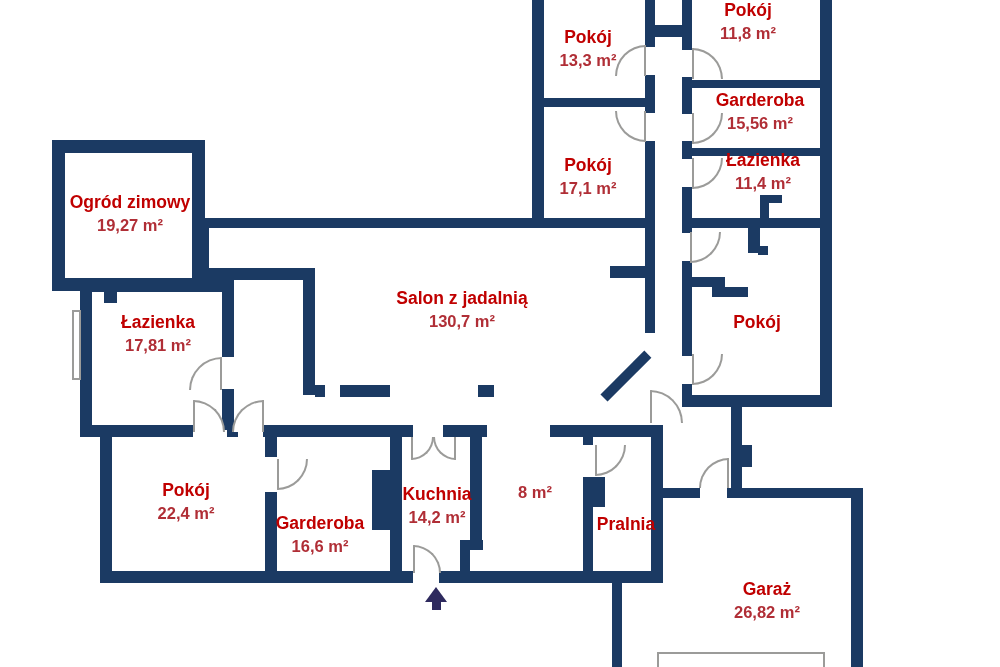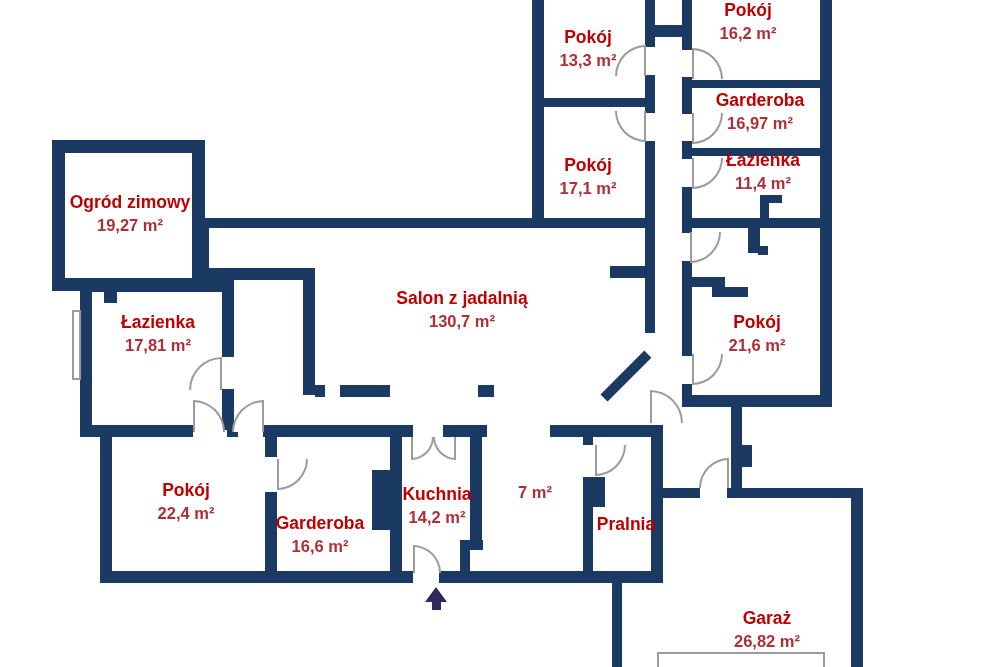--- a/index.html
+++ b/index.html
@@ -27,25 +27,25 @@
 <body>
 
 <div id="plan">
 
   <div class="room-label" style="left:493px;top:25px">
     <div class="room-name">Pokój</div>
     <div class="room-area">13,3 m²</div>
   </div>
   <div class="room-label" style="left:653px;top:-2px">
     <div class="room-name">Pokój</div>
-    <div class="room-area">16,2 m²</div>
+    <div class="room-area">11,8 m²</div>
   </div>
   <div class="room-label" style="left:665px;top:88px">
     <div class="room-name">Garderoba</div>
-    <div class="room-area">16,97 m²</div>
+    <div class="room-area">15,56 m²</div>
   </div>
   <div class="room-label" style="left:668px;top:148px">
     <div class="room-name">Łazienka</div>
     <div class="room-area">11,4 m²</div>
   </div>
   <div class="room-label" style="left:493px;top:153px">
     <div class="room-name">Pokój</div>
     <div class="room-area">17,1 m²</div>
   </div>
   <div class="room-label" style="left:35px;top:190px">
@@ -55,41 +55,40 @@
   <div class="room-label" style="left:367px;top:286px">
     <div class="room-name">Salon z jadalnią</div>
     <div class="room-area">130,7 m²</div>
   </div>
   <div class="room-label" style="left:63px;top:310px">
     <div class="room-name">Łazienka</div>
     <div class="room-area">17,81 m²</div>
   </div>
   <div class="room-label" style="left:662px;top:310px">
     <div class="room-name">Pokój</div>
-    <div class="room-area">21,6 m²</div>
   </div>
   <div class="room-label" style="left:91px;top:478px">
     <div class="room-name">Pokój</div>
     <div class="room-area">22,4 m²</div>
   </div>
   <div class="room-label" style="left:225px;top:511px">
     <div class="room-name">Garderoba</div>
     <div class="room-area">16,6 m²</div>
   </div>
   <div class="room-label" style="left:342px;top:482px">
     <div class="room-name">Kuchnia</div>
     <div class="room-area">14,2 m²</div>
   </div>
   <div class="room-label" style="left:440px;top:481px">
-    <div class="room-area">7 m²</div>
+    <div class="room-area">8 m²</div>
   </div>
   <div class="room-label" style="left:531px;top:512px">
     <div class="room-name">Pralnia</div>
   </div>
-  <div class="room-label" style="left:672px;top:606px">
+  <div class="room-label" style="left:672px;top:577px">
     <div class="room-name">Garaż</div>
     <div class="room-area">26,82 m²</div>
   </div>
 
   <div class="arrow" style="left:425px;top:587px">
     <div class="arrow-head"></div>
     <div class="arrow-stem"></div>
   </div>
 
   <div class="win" style="left:657px;top:652px;width:168px;height:26px"></div>

